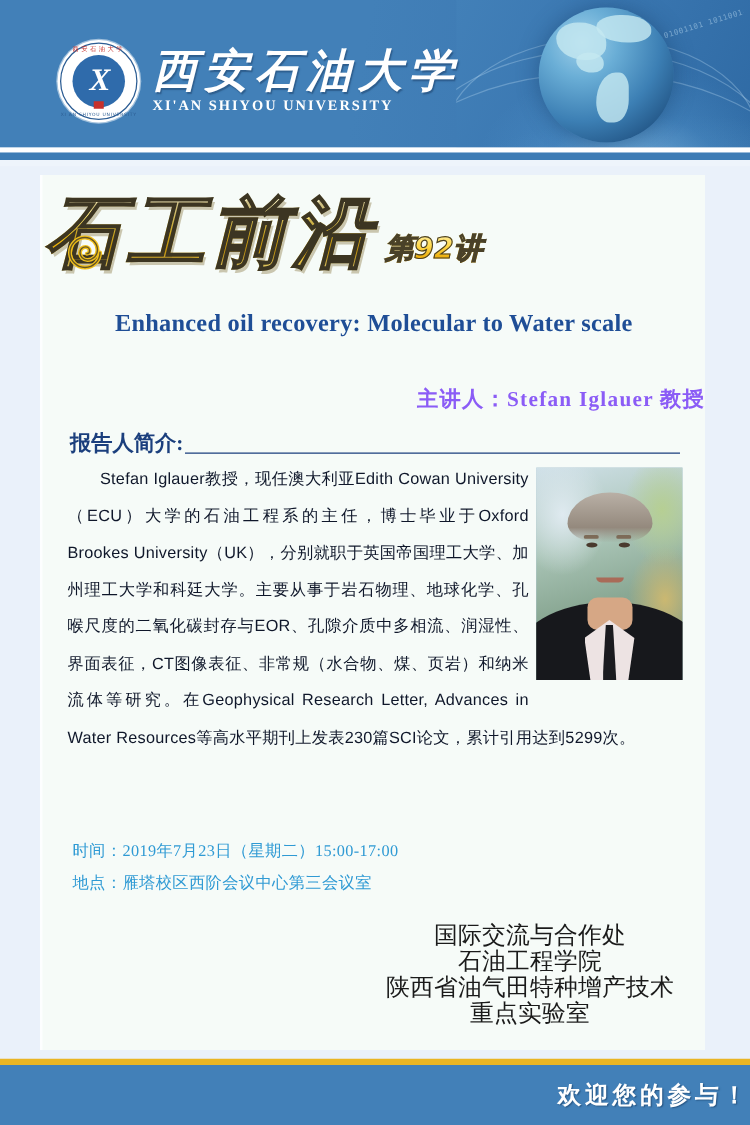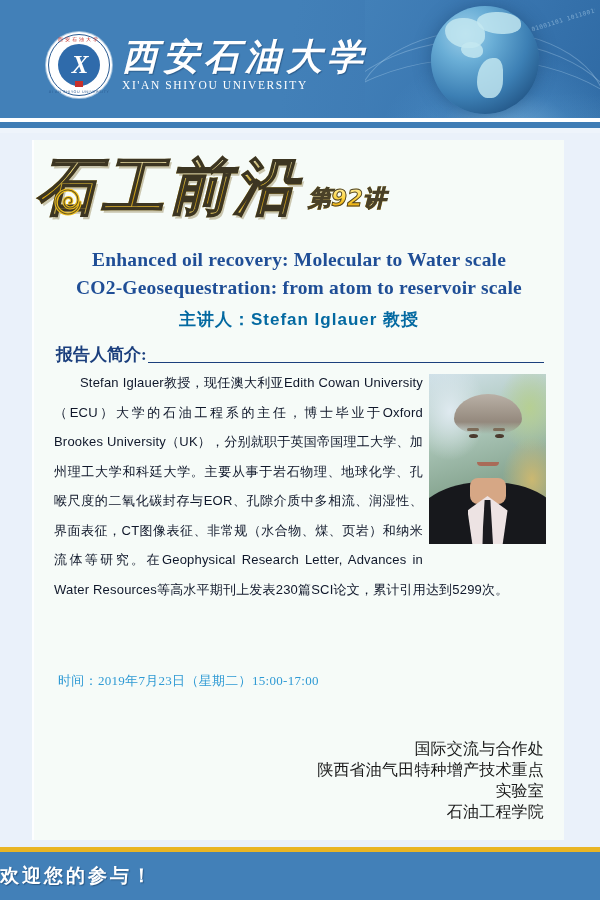--- a/index.html
+++ b/index.html
@@ -159,21 +159,21 @@
     font-family: "Liberation Serif", "DejaVu Serif", serif;
     font-size: 36px;
     font-weight: bold;
     font-style: italic;
     letter-spacing: 5px;
     text-shadow: 1px 1px 1px rgba(25,60,100,.5);
   }
   .uni-en {
     font-family: "Liberation Serif", serif;
     font-size: 11.5px;
-    font-weight: normal;
+    font-weight: bold;
     letter-spacing: 1.6px;
     margin-top: 5px;
   }
 
   
   .stripe-a {
     position: absolute; left: 0; top: 118px;
     width: 600px; height: 4px;
     background: #ffffff;
   }
@@ -251,23 +251,23 @@
     font-family: "Liberation Serif", "DejaVu Serif", serif;
     font-size: 19.5px;
     font-weight: bold;
     line-height: 28px;
     letter-spacing: .2px;
   }
 
   .speaker {
     position: absolute;
     left: 0; right: 0; top: 168px;
-    text-align: center;
-    color: #0369a1;
-    font-family: Liberation Sans, sans-serif;
+    text-align: right;
+    color: #8b5cf6;
+    font-family: Liberation Serif, serif;
     font-size: 17px;
     font-weight: bold;
     letter-spacing: 1px;
   }
 
   
   .bio-head {
     position: absolute;
     left: 22px; top: 203px;
     width: 488px;
@@ -403,44 +403,44 @@
     font-size: 13px;
     line-height: 25px;
     letter-spacing: .3px;
   }
 
   
   .signature {
     position: absolute;
     right: 20px; top: 598px;
     width: 240px;
-    text-align: right;
+    text-align: center;
     color: #1a1a1a;
     font-family: "Liberation Serif", "DejaVu Serif", serif;
-    font-size: 16px;
+    font-size: 19px;
     line-height: 21px;
     letter-spacing: .2px;
     margin-left: 16px;
   }
 
   
   .footer-gold {
     position: absolute;
     left: 0; bottom: 48px;
     width: 600px; height: 5px;
     background: #e9b524;
   }
   .footer {
     position: absolute;
     left: 0; bottom: 0;
     width: 600px; height: 48px;
     background: #4280b8;
     display: flex;
     align-items: center;
-    justify-content: flex-start;
+    justify-content: flex-end;
   }
   .footer-text {
     color: #ffffff;
     font-family: "Liberation Sans", "DejaVu Sans", sans-serif;
     font-size: 19px;
     font-weight: bold;
     letter-spacing: 3px;
     text-shadow: 1px 1px 1px rgba(20,55,95,.55);
   }
 </style>
@@ -491,21 +491,20 @@
     <div class="title-art">
       <svg class="title-spiral" viewBox="0 0 32 32">
         <path d="M28 16a12 12 0 1 1-12-12 10 10 0 0 1 10 10 8 8 0 0 1-8 8 6 6 0 0 1-6-6 4.5 4.5 0 0 1 4.5-4.5 3.2 3.2 0 0 1 3.2 3.2 2.2 2.2 0 0 1-2.2 2.2" fill="none" stroke="#f0bf1a" stroke-width="3.2" stroke-linecap="round"></path>
         <path d="M28 16a12 12 0 1 1-12-12 10 10 0 0 1 10 10 8 8 0 0 1-8 8 6 6 0 0 1-6-6 4.5 4.5 0 0 1 4.5-4.5 3.2 3.2 0 0 1 3.2 3.2 2.2 2.2 0 0 1-2.2 2.2" fill="none" stroke="#4a4128" stroke-width="1.1" stroke-linecap="round" opacity=".85"></path>
       </svg>
       <span class="title-cn">石工前沿</span><span class="title-num">第92讲</span>
     </div>
 
     <div class="en-title">
       <div>Enhanced oil recovery: Molecular to Water scale</div>
-      <div>CO2-Geosequestration: from atom to reservoir scale</div>
     </div>
 
     <div class="speaker">主讲人：Stefan Iglauer  教授</div>
 
     <div class="bio-head">
       <span class="bio-head-label">报告人简介:</span>
       <span class="bio-head-rule"></span>
     </div>
 
     <div class="bio-body">
@@ -521,26 +520,27 @@
         <div class="brow r"></div>
         <div class="eye l"></div>
         <div class="eye r"></div>
         <div class="mouth"></div>
       </div>
       <p>Stefan Iglauer教授，现任澳大利亚Edith Cowan University（ECU）大学的石油工程系的主任，博士毕业于Oxford Brookes University（UK），分别就职于英国帝国理工大学、加州理工大学和科廷大学。主要从事于岩石物理、地球化学、孔喉尺度的二氧化碳封存与EOR、孔隙介质中多相流、润湿性、界面表征，CT图像表征、非常规（水合物、煤、页岩）和纳米流体等研究。在Geophysical Research Letter, Advances in Water Resources等高水平期刊上发表230篇SCI论文，累计引用达到5299次。</p>
     </div>
 
     <div class="meta">
       <div><span>时间：</span><span>2019年7月23日（星期二）15:00-17:00</span></div>
+      <div><span>地点：</span><span>雁塔校区西阶会议中心第三会议室</span></div>
     </div>
 
     <div class="signature">
       <div>国际交流与合作处</div>
+      <div>石油工程学院</div>
       <div>陕西省油气田特种增产技术重点实验室</div>
-      <div>石油工程学院</div>
     </div>
   </div>
 
   <div class="footer-gold"></div>
   <div class="footer">
     <span class="footer-text">欢迎您的参与！</span>
   </div>
 
 </div>
 

